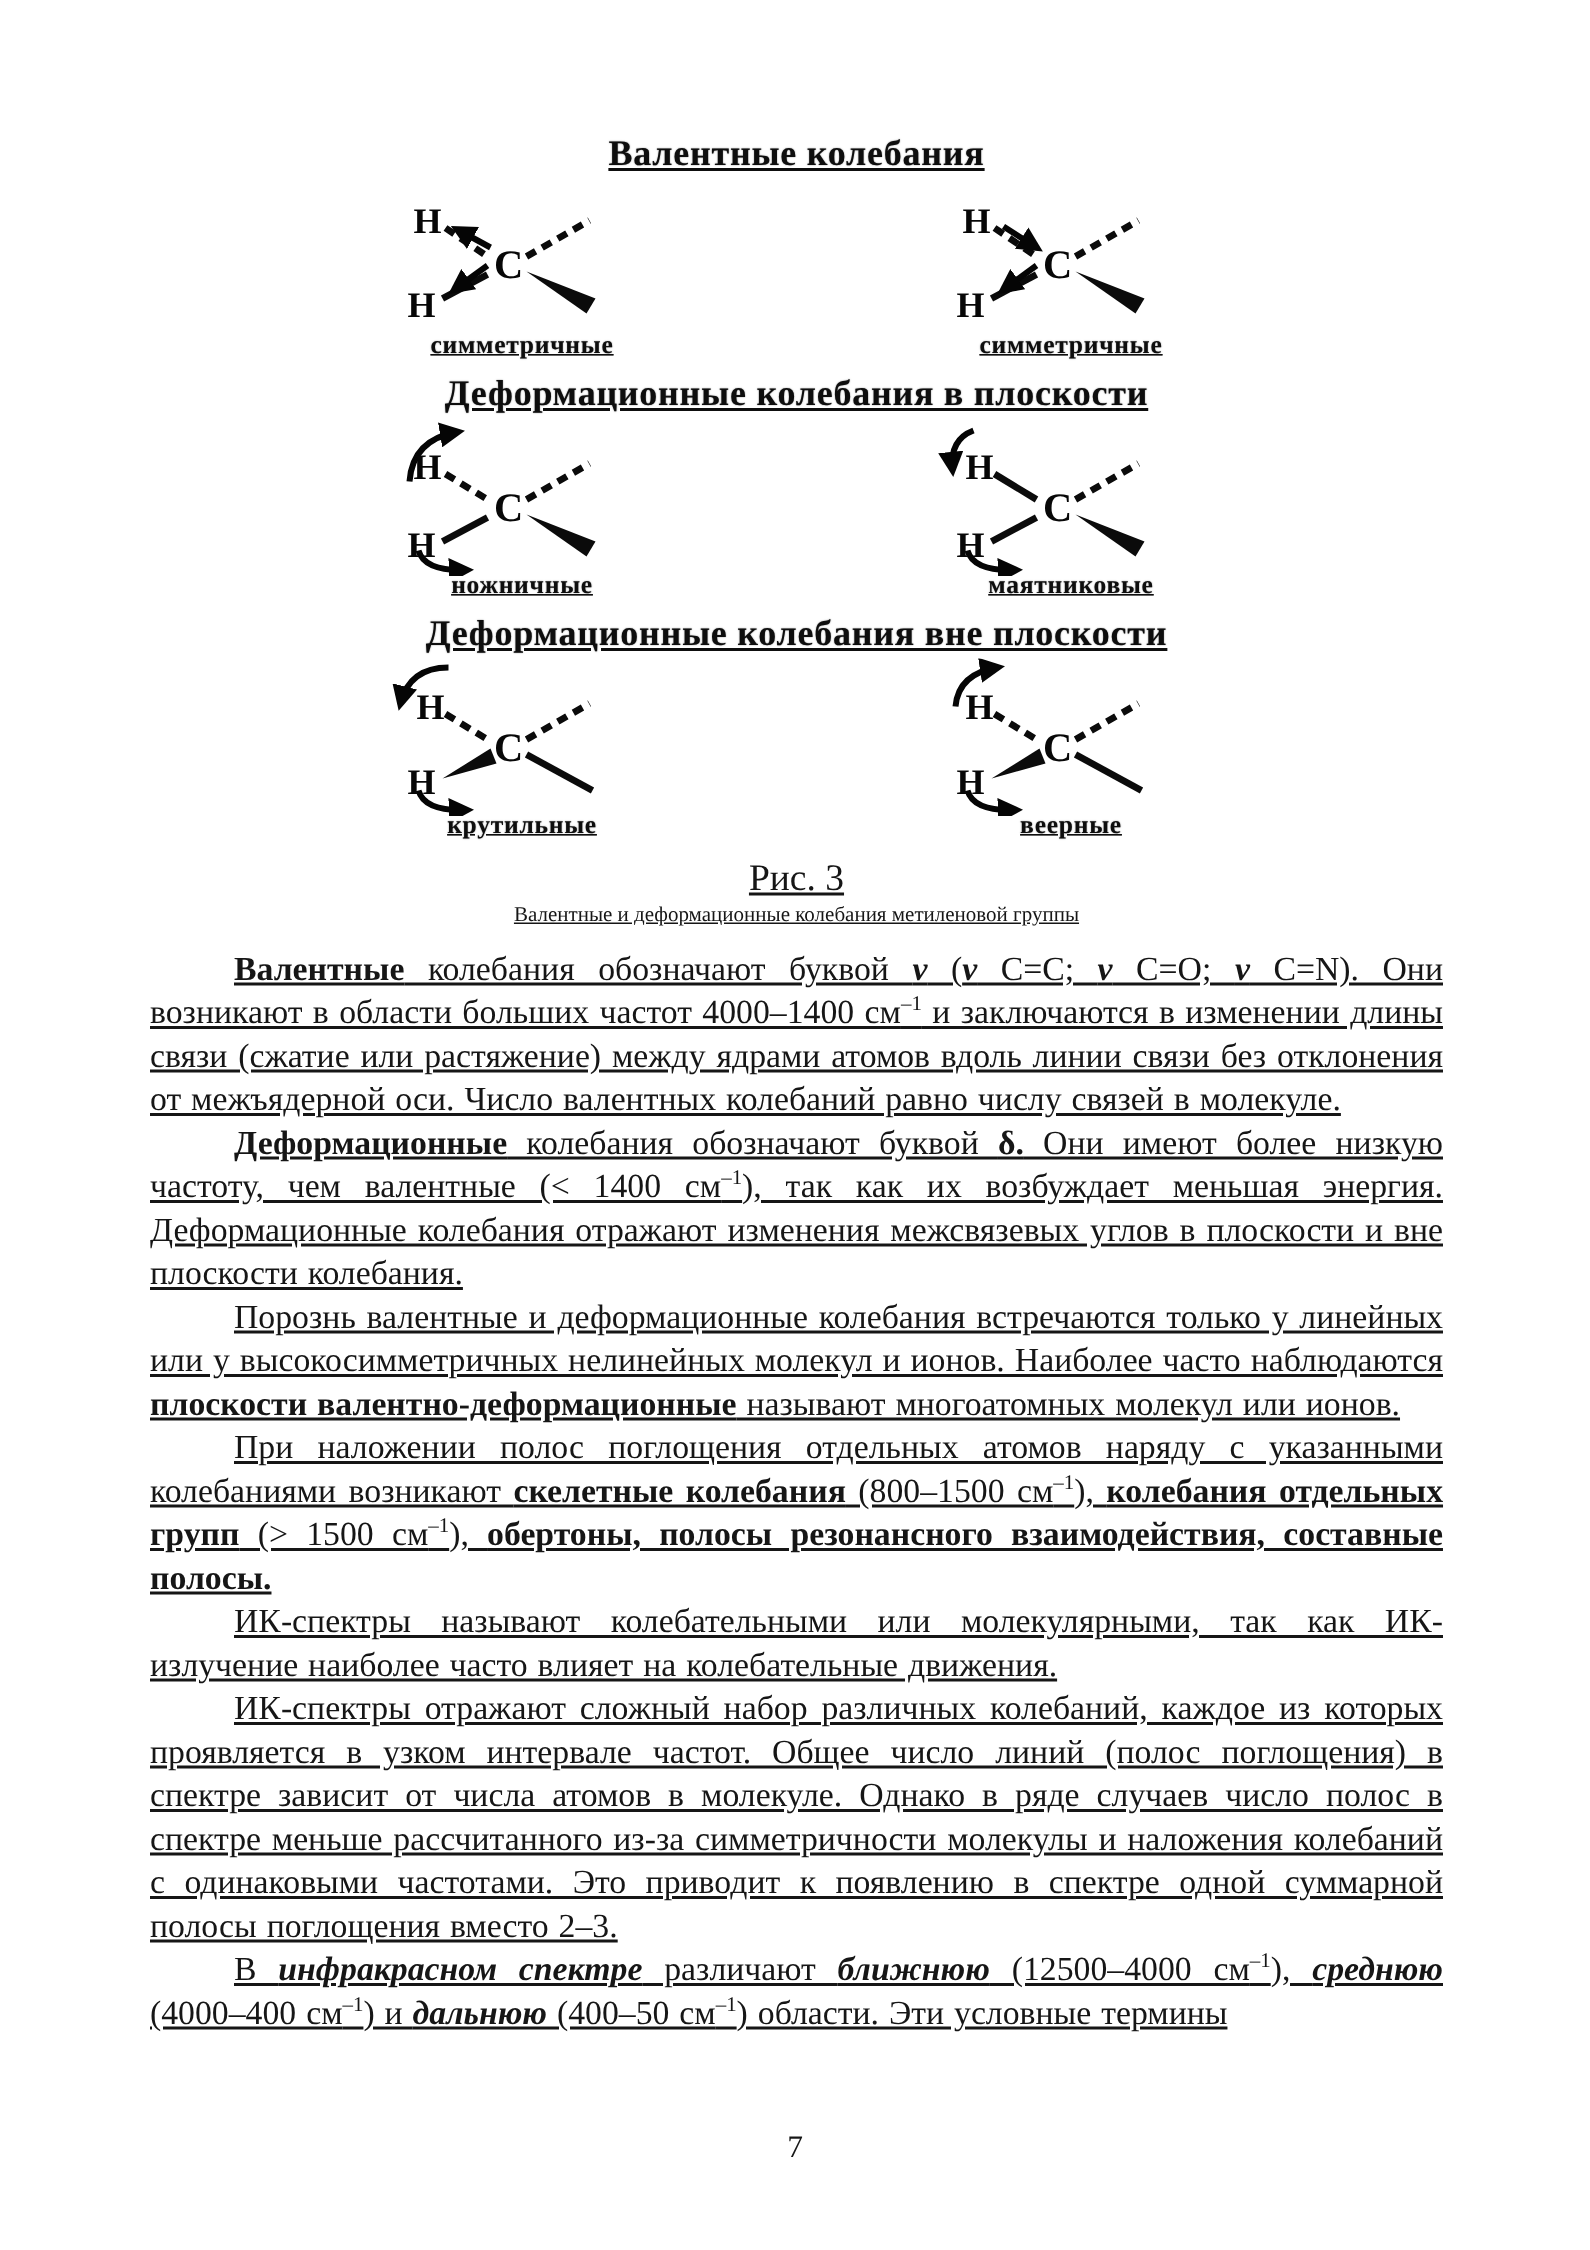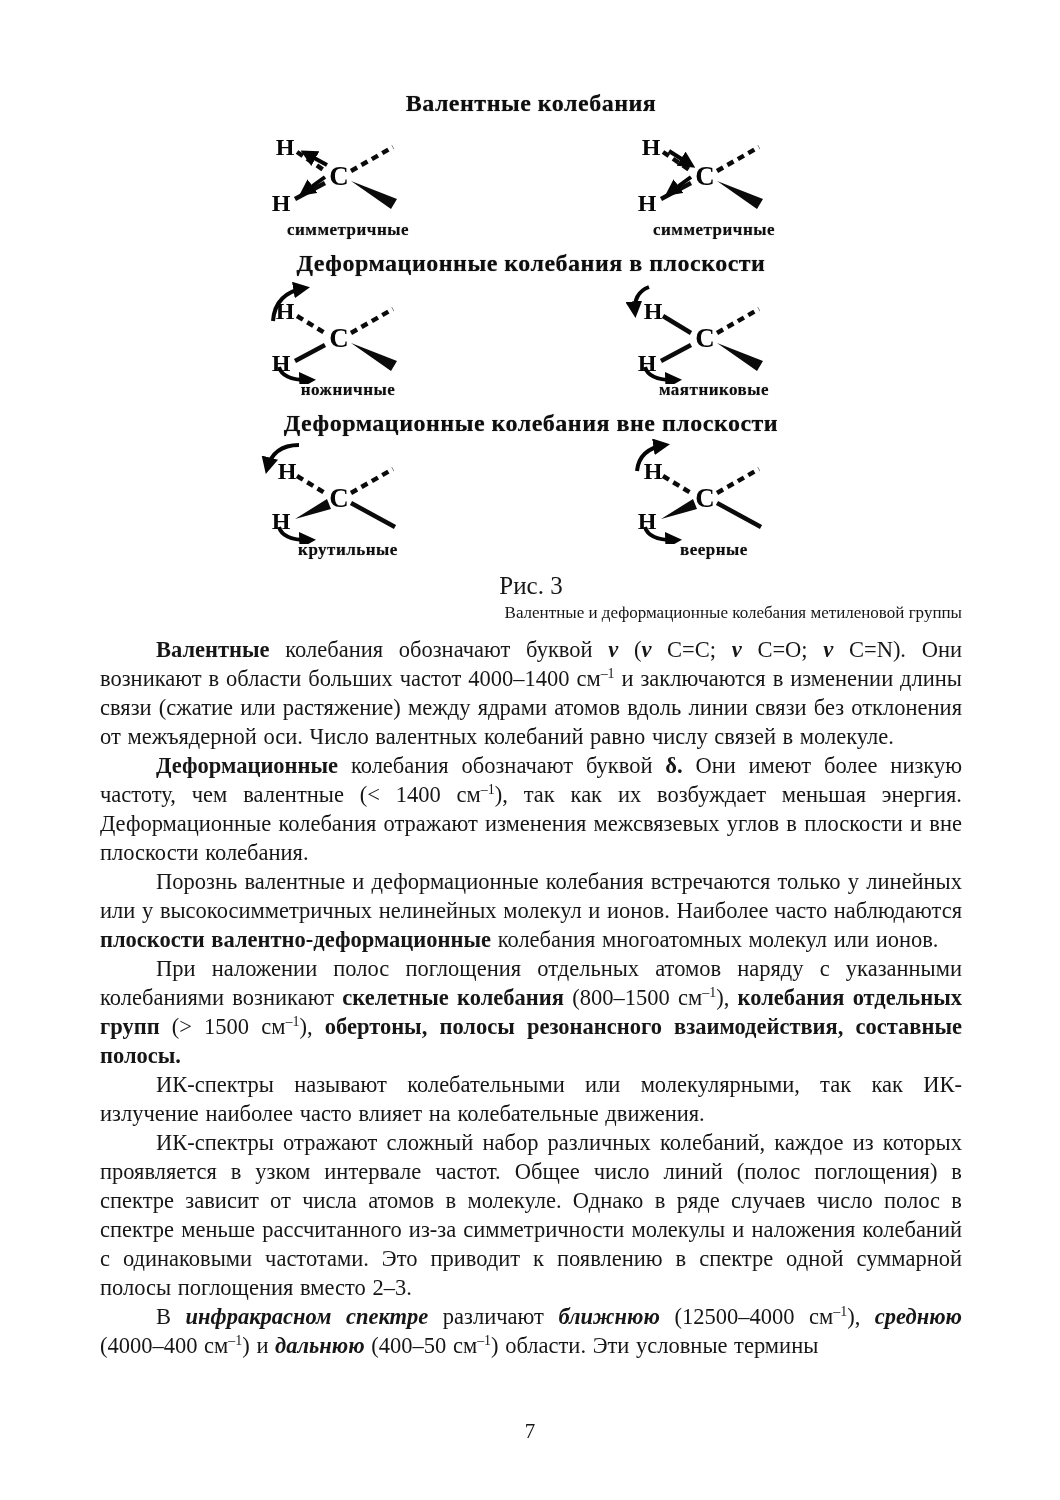--- a/index.html
+++ b/index.html
@@ -8,20 +8,21 @@
     font-family: "Liberation Serif", "DejaVu Serif", serif;
     color: #161616;
     position: relative;
     overflow: hidden;
   }
   .page {
     box-sizing: border-box;
     width: 1060px; height: 1500px;
     padding: 90px 98px 0 100px;
     position: relative;
+    text-decoration: underline;
   }
 
   
   .figure { width: 680px; margin: 0 auto; filter: blur(0.3px) contrast(1.08); }
   .fig-section { margin-bottom: 10px; }
   .fig-heading {
     margin: 0 0 2px 0;
     text-align: center;
     font-size: 24px;
     font-weight: bold;
@@ -46,21 +47,21 @@
     font-weight: bold;
     margin-top: -4px;
     letter-spacing: 0.5px;
     text-shadow: 0 0 1px rgba(0,0,0,0.5);
     text-align: center;
   }
 
   
   .caption { text-align: center; margin-top: 12px; }
   .caption-title { font-size: 25px; }
-  .caption-text { font-size: 17px; margin-top: 3px; text-align: right; }
+  .caption-text { font-size: 14px; margin-top: 3px; }
 
   
   .body-text { margin-top: 12px; }
   .para {
     margin: 0;
     font-size: 22.5px;
     line-height: 29px;
     text-align: justify;
     text-indent: 56px;
     word-spacing: 1px;
@@ -195,21 +196,21 @@
   </figure>
 
   <div class="caption">
     <div class="caption-title">Рис. 3</div>
     <div class="caption-text">Валентные и деформационные колебания метиленовой группы</div>
   </div>
 
   <div class="body-text">
       <p class="para"><span class="b">Валентные</span><span> колебания обозначают буквой </span><span class="b i">ν</span><span> (</span><span class="b i">ν</span><span> C=C; </span><span class="b i">ν</span><span> C=O; </span><span class="b i">ν</span><span> C=N). Они возникают в области больших частот 4000–1400 см</span><sup>–1</sup><span> и заключаются в изменении длины связи (сжатие или растяжение) между ядрами атомов вдоль линии связи без отклонения от межъядерной оси. Число валентных колебаний равно числу связей в молекуле.</span></p>
       <p class="para"><span class="b">Деформационные</span><span> колебания обозначают буквой </span><span class="b">δ.</span><span> Они имеют более низкую частоту, чем валентные (&lt; 1400 см</span><sup>–1</sup><span>), так как их возбуждает меньшая энергия. Деформационные колебания отражают изменения межсвязевых углов в плоскости и вне плоскости колебания.</span></p>
-      <p class="para"><span>Порознь валентные и деформационные колебания встречаются только у линейных или у высокосимметричных нелинейных молекул и ионов. Наиболее часто наблюдаются </span><span class="b">плоскости валентно-деформационные</span><span> колебания многоатомных молекул или ионов.</span></p>
+      <p class="para"><span>Порознь валентные и деформационные колебания встречаются только у линейных или у высокосимметричных нелинейных молекул и ионов. Наиболее часто наблюдаются </span><span class="b">плоскости валентно-деформационные</span><span> называют многоатомных молекул или ионов.</span></p>
       <p class="para"><span>При наложении полос поглощения отдельных атомов наряду с указанными колебаниями возникают </span><span class="b">скелетные колебания</span><span> (800–1500 см</span><sup>–1</sup><span>), </span><span class="b">колебания отдельных групп</span><span> (&gt; 1500 см</span><sup>–1</sup><span>), </span><span class="b">обертоны, полосы резонансного взаимодействия, составные полосы.</span></p>
       <p class="para"><span>ИК-спектры называют колебательными или молекулярными, так как ИК-излучение наиболее часто влияет на колебательные движения.</span></p>
       <p class="para"><span>ИК-спектры отражают сложный набор различных колебаний, каждое из которых проявляется в узком интервале частот. Общее число линий (полос поглощения) в спектре зависит от числа атомов в молекуле. Однако в ряде случаев число полос в спектре меньше рассчитанного из-за симметричности молекулы и наложения колебаний с одинаковыми частотами. Это приводит к появлению в спектре одной суммарной полосы поглощения вместо 2–3.</span></p>
       <p class="para"><span>В </span><span class="b i">инфракрасном спектре</span><span> различают </span><span class="b i">ближнюю</span><span> (12500–4000 см</span><sup>–1</sup><span>), </span><span class="b i">среднюю</span><span> (4000–400 см</span><sup>–1</sup><span>) и </span><span class="b i">дальнюю</span><span> (400–50 см</span><sup>–1</sup><span>) области. Эти условные термины</span></p>
     </div>
 
   <div class="page-number">7</div>
 </div>
 
 </body></html>

